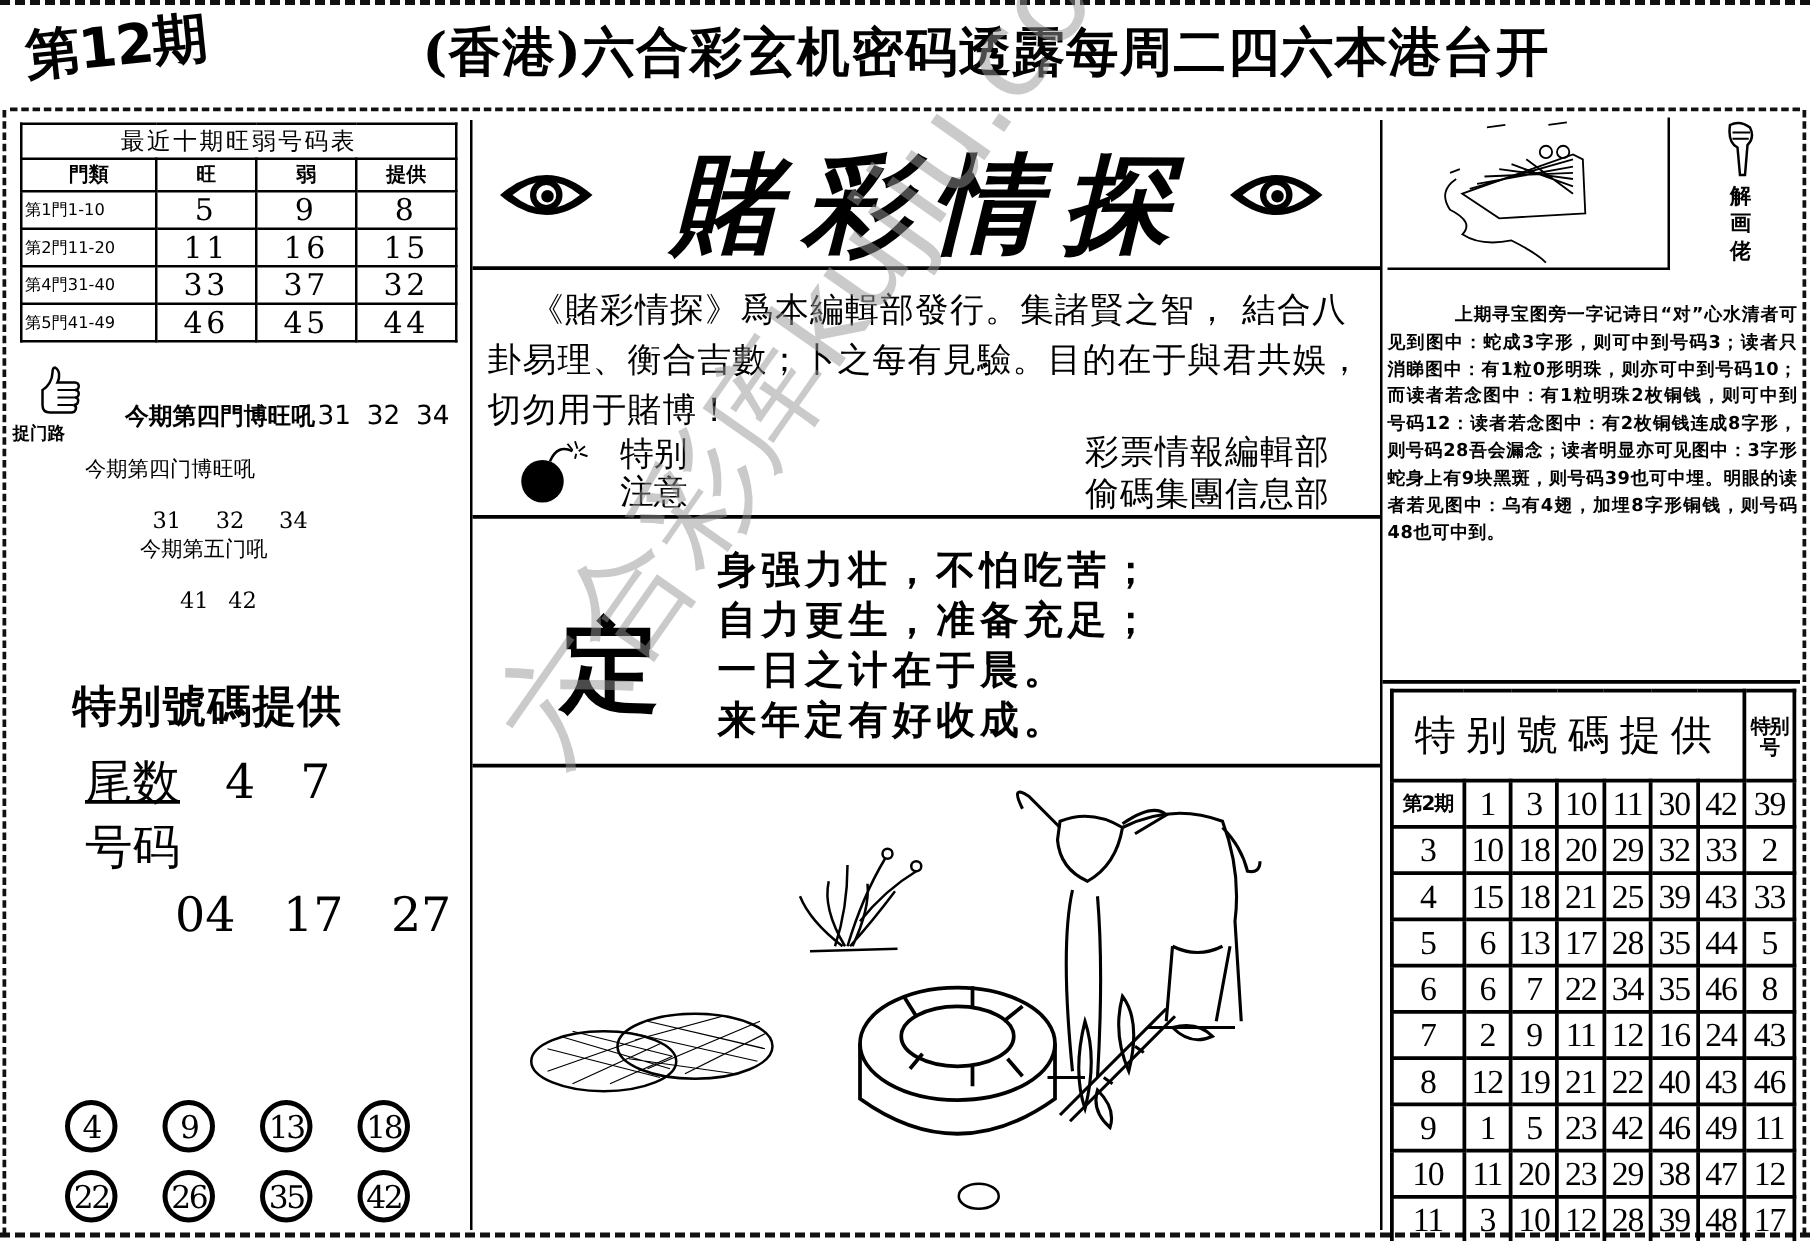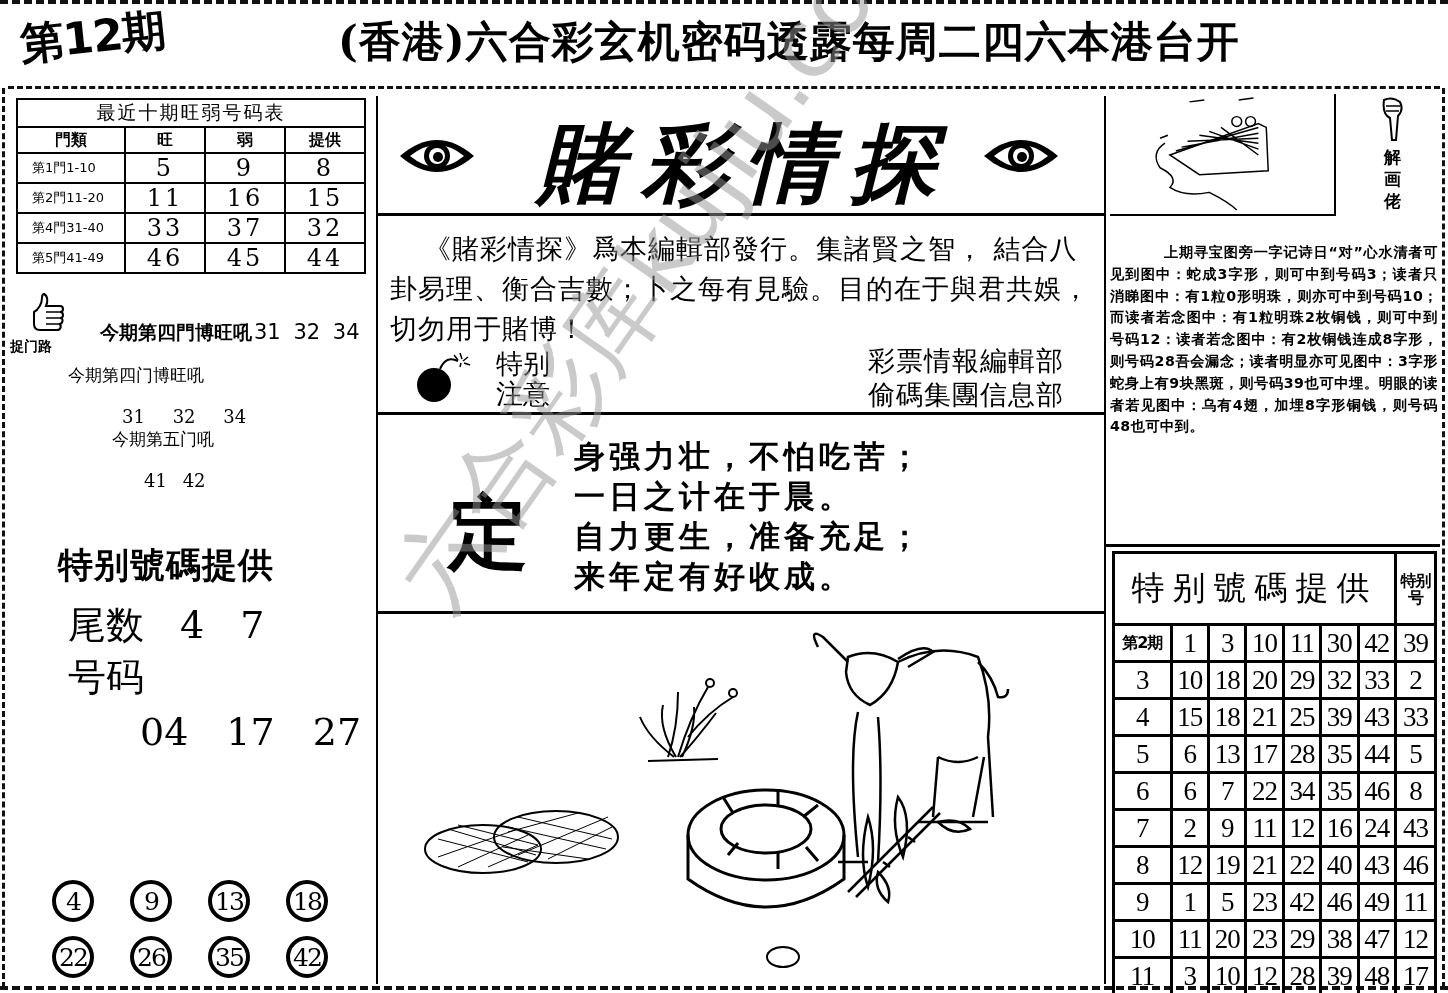--- a/index.html
+++ b/index.html
@@ -21,32 +21,32 @@
 
   
   .left-col { position: absolute; left: 8px; top: 92px; width: 366px; height: 892px; }
   .hot-table {
     position: absolute; left: 8px; top: 6px; width: 350px; border-collapse: collapse;
     border: 2px solid #000;
   }
   .hot-table td, .hot-table th { border: 2px solid #000; text-align: center; padding: 0; }
   .hot-table .t-title { font-size: 19px; font-weight: normal; height: 26px; letter-spacing: 2px; }
   .hot-table .t-head { font-size: 16px; font-weight: bold; height: 26px; font-family: "DejaVu Sans", sans-serif; }
-  .hot-table .t-door { font-size: 13px; font-family: "DejaVu Sans", sans-serif; text-align: left; padding-left: 14px; height: 26px; white-space: nowrap; width: 108px; }
+  .hot-table .t-door { font-size: 13px; font-family: "DejaVu Sans", sans-serif; text-align: left; padding-left: 2px; height: 26px; white-space: nowrap; width: 108px; }
   .hot-table .t-num { font-size: 24px; letter-spacing: 3px; }
 
   .thumb-icon { position: absolute; left: 22px; top: 200px; width: 36px; height: 42px; }
   .thumb-label { position: absolute; left: 2px; top: 246px; font-size: 14px; font-weight: bold; font-family: "DejaVu Serif", serif; }
   .path-bold { position: absolute; left: 92px; top: 228px; font-size: 19px; font-weight: bold; white-space: nowrap; font-family: "DejaVu Sans", sans-serif; }
   .path-bold .nums { font-weight: normal; font-size: 21px; margin-left: 2px; word-spacing: 6px; }
   .path-line { position: absolute; font-size: 17px; white-space: nowrap; font-family: "DejaVu Serif", serif; }
   .path-nums { position: absolute; font-size: 18px; white-space: nowrap; word-spacing: 22px; font-family: "DejaVu Serif", serif; }
 
   .special-title { position: absolute; left: 50px; top: 450px; font-size: 35px; font-weight: bold; font-family: "DejaVu Sans", sans-serif; letter-spacing: 1px; }
-  .tail-row { position: absolute; left: 60px; top: 508px; font-size: 38px; font-family: "DejaVu Serif", serif; white-space: nowrap; }
+  .tail-row { position: absolute; left: 60px; top: 508px; font-size: 38px; font-family: "DejaVu Serif", serif; white-space: nowrap; text-decoration: underline; }
   .tail-row .v { display: inline-block; margin-left: 36px; }
   .code-label { position: absolute; left: 60px; top: 560px; font-size: 38px; font-family: "DejaVu Serif", serif; }
   .code-nums { position: absolute; left: 132px; top: 618px; font-size: 38px; font-family: "DejaVu Serif", serif; white-space: nowrap; }
   .code-nums span { display: inline-block; margin-right: 38px; }
 
   .balls { position: absolute; left: 44px; top: 788px; width: 300px; display: grid; grid-template-columns: repeat(4, 78px); row-gap: 14px; }
   .ball { width: 42px; height: 42px; border: 4px solid #000; border-radius: 50%; display: flex; align-items: center; justify-content: center; font-size: 25px; font-family: "DejaVu Serif", serif; letter-spacing: -2px; }
 
   
   .center-col { position: absolute; left: 376px; top: 96px; width: 730px; height: 888px; border-left: 2px solid #000; border-right: 2px solid #000; }
@@ -199,22 +199,22 @@
         <div>注意</div>
       </div>
     <div class="dept" style="top:160px;">偷碼集團信息部</div>
     <div class="dept" style="top:126px;">彩票情報編輯部</div>
   </div>
 
   <div class="poem-box">
     <div class="poem-key">定</div>
     <div class="poem">
       <div>身强力壮，不怕吃苦；</div>
+      <div>自力更生，准备充足；</div>
       <div>一日之计在于晨。</div>
-      <div>自力更生，准备充足；</div>
       <div>来年定有好收成。</div>
     </div>
   </div>
 
   <svg class="picture" viewBox="0 0 726 367">
 
     <g stroke="#000" fill="none" stroke-width="2">
       <ellipse cx="105" cy="232" rx="58" ry="24"></ellipse>
       <ellipse cx="178" cy="220" rx="62" ry="26"></ellipse>
       <path d="M60 222 L150 245 M70 212 L158 238 M80 208 L160 228 M60 240 L140 212 M80 250 L150 218 M110 250 L160 228 M130 210 L228 232 M140 200 L234 222 M125 230 L210 242 M140 238 L230 200 M170 242 L234 210 M130 215 L200 196" stroke-width="1"></path>

